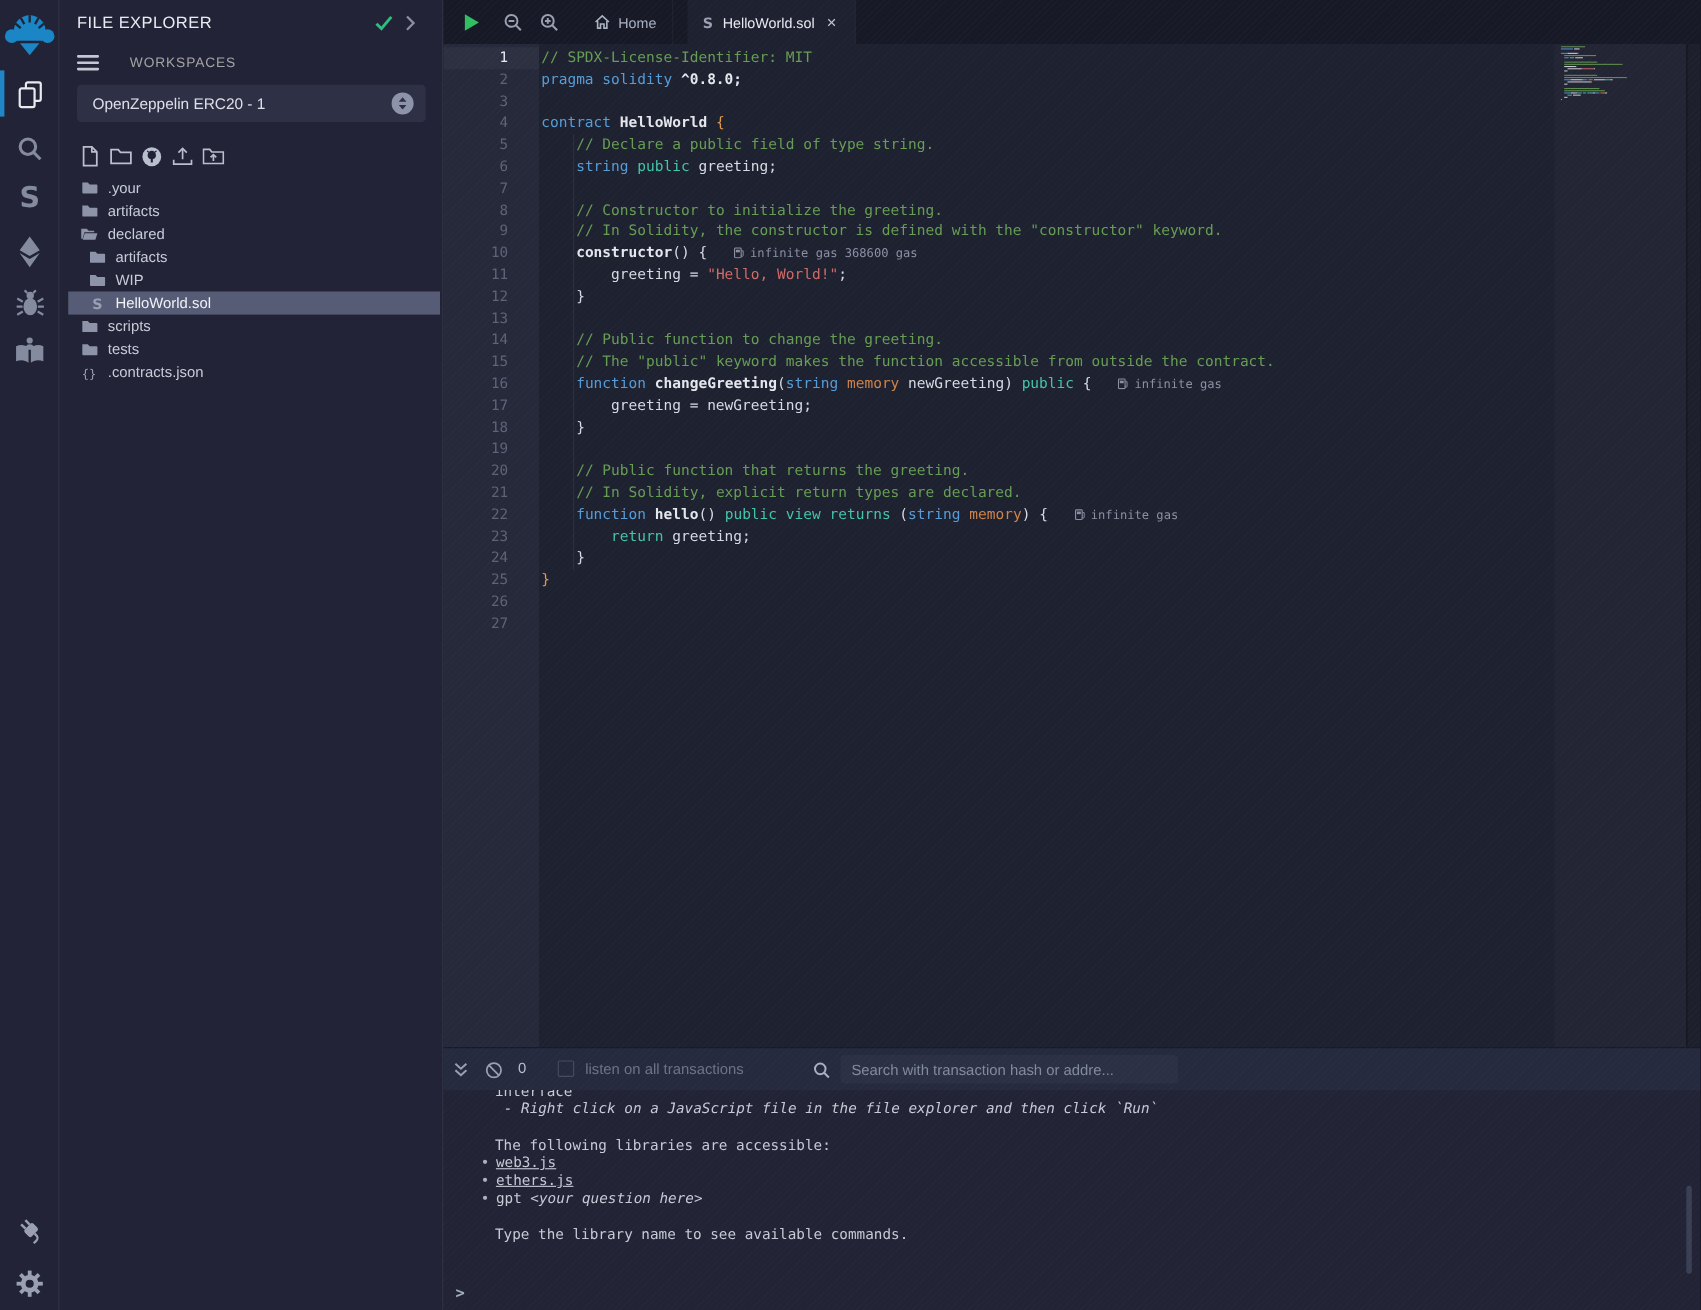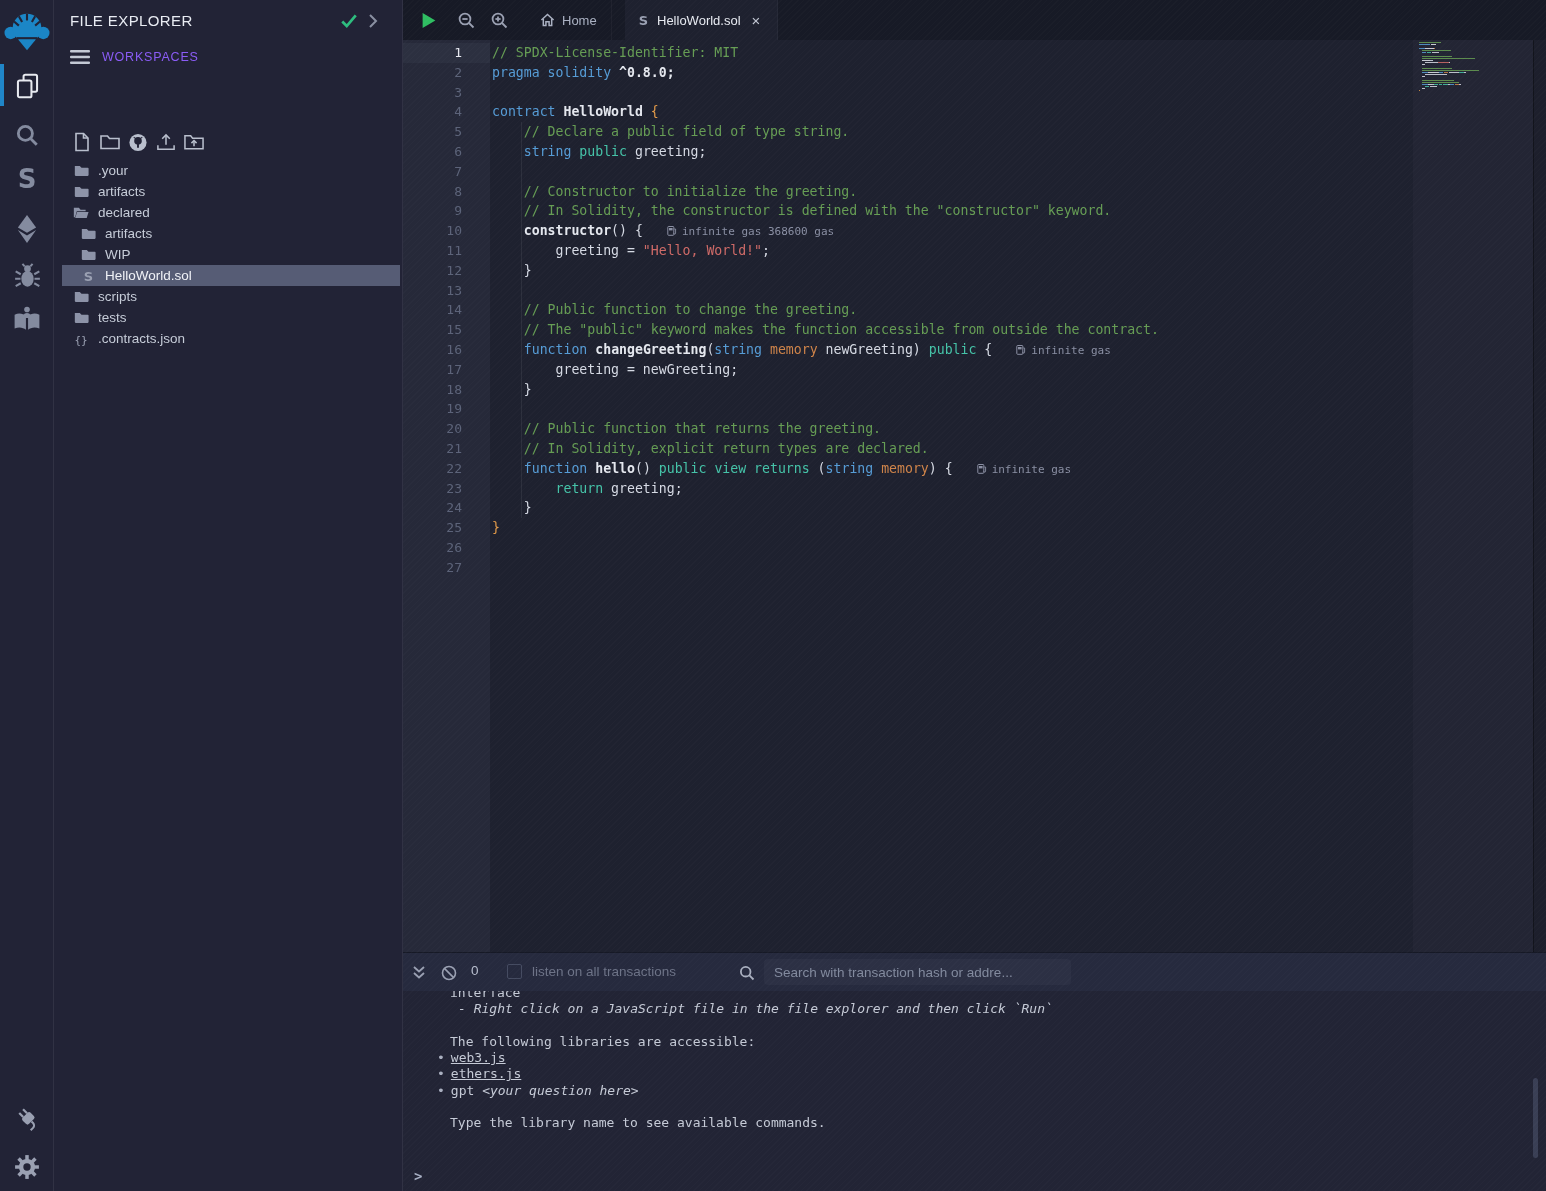--- a/index.html
+++ b/index.html
@@ -22,21 +22,21 @@
   .ab-item{ position:absolute; left:0; width:54px; display:flex; justify-content:center; cursor:pointer; color:#848b9f;}
   .ab-indicator{ position:absolute; left:0; top:64px; width:4px; height:42px; background:var(--indicator,#2086C8); }
 
   
   .sidebar{ position:absolute; left:54px; top:0; width:349px; height:100%;
     background:var(--bg,#222336); border-right:1px solid rgba(255,255,255,0.07); z-index:4;}
   .sb-title{ position:absolute; left:16px; top:12px; font-size:15px; font-weight:500; letter-spacing:.4px; color:#e9ecf3;}
   .sb-check{ position:absolute; left:286px; top:13px; }
   .sb-chevron{ position:absolute; left:313px; top:13px; }
   .ws-burger{ position:absolute; left:16px; top:49px; }
-  .ws-label{ position:absolute; left:48px; top:50px; font-size:12.5px; letter-spacing:.8px; color:#8b5cf6;}
+  .ws-label{ position:absolute; left:64px; top:50px; font-size:12.5px; letter-spacing:.8px; color:#a3a3a3;}
   .ws-select{ position:absolute; left:16px; top:77px; width:317px; height:34px; background:var(--dropdown,#2e3045);
     border-radius:4px; display:flex; align-items:center; padding:0 10px 0 14px; cursor:pointer;}
   .ws-select .ws-name{ font-size:14px; color:#dde0e9; flex:1; }
   .sb-toolbar{ position:absolute; left:18px; top:131px; display:flex; gap:8px; color:#b9bfcd;}
   .sb-toolbar .tb-ico{ width:20px; height:22px; display:flex; align-items:center; justify-content:center; cursor:pointer;}
   .file-tree{ position:absolute; left:0; top:160px; width:100%; }
   .tree-row{ height:21px; display:flex; align-items:center; font-size:13.5px; color:#c6ccd8; cursor:pointer; padding-left:18px;}
   .tree-row .t-ico{ width:18px; margin-right:8px; display:flex; justify-content:center; color:#8d93a8;}
   .tree-row.nested{ padding-left:25px; }
   .tree-row.selected{ background:var(--selrow,#565c75); color:#f0f2f7; margin-left:8px; margin-right:2px; padding-left:10px;}
@@ -213,20 +213,30 @@
 
     <div class="ws-burger">
       <svg width="20" height="16" viewBox="0 0 20 16" fill="#c3c8d4">
         <rect y="1" width="20" height="2.4" rx="1"></rect>
           <rect y="6.8" width="20" height="2.4" rx="1"></rect>
           <rect y="12.6" width="20" height="2.4" rx="1"></rect>
       </svg>
     </div>
     <div class="ws-label">WORKSPACES</div>
 
+    <div class="ws-select">
+      <span class="ws-name">OpenZeppelin ERC20 - 1</span>
+      <span>
+        <svg width="22" height="22" viewBox="0 0 22 22">
+          <circle cx="11" cy="11" r="10" fill="#8d93a8"></circle>
+          <path d="M11 5.5 L14.5 9.5 H7.5 Z" fill="#2e3045"></path>
+          <path d="M11 16.5 L7.5 12.5 H14.5 Z" fill="#2e3045"></path>
+        </svg>
+      </span>
+    </div>
 
     <div class="sb-toolbar">
       <span class="tb-ico">
         <svg width="16" height="20" viewBox="0 0 16 20" fill="none" stroke="currentColor" stroke-width="1.6">
           <path d="M2 1.5 H9.5 L14 6 V18.5 H2 Z"></path>
             <path d="M9.5 1.5 V6 H14"></path>
         </svg>
       </span>
       <span class="tb-ico">
         <svg width="20" height="18" viewBox="0 0 20 18" fill="none" stroke="currentColor" stroke-width="1.6">

